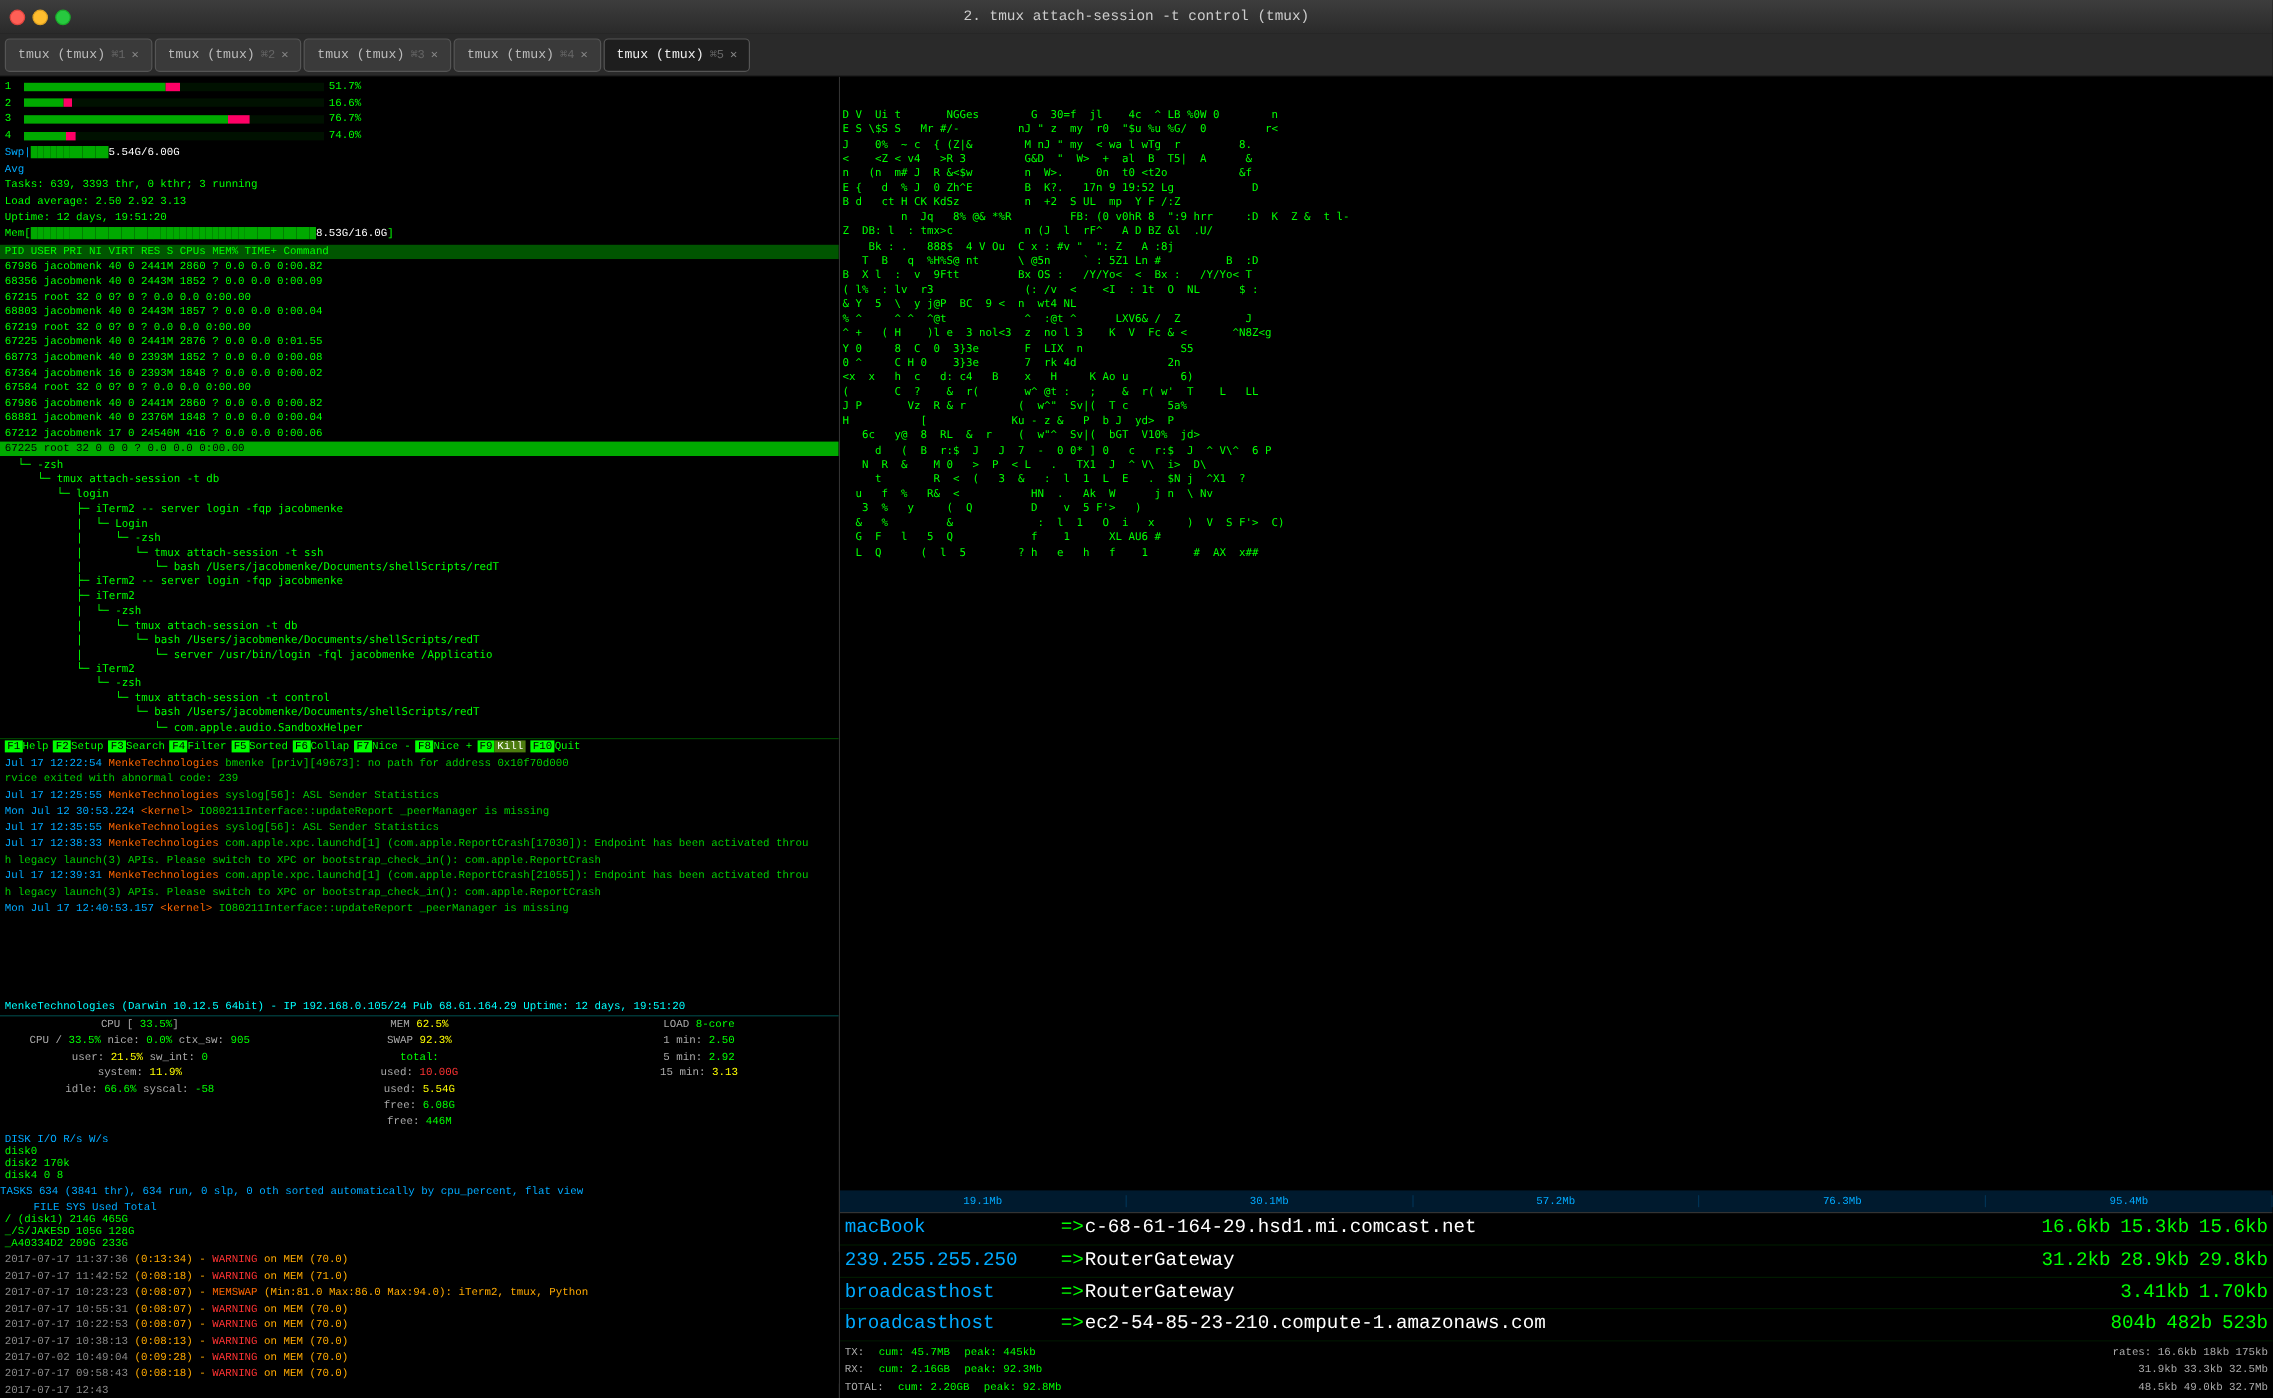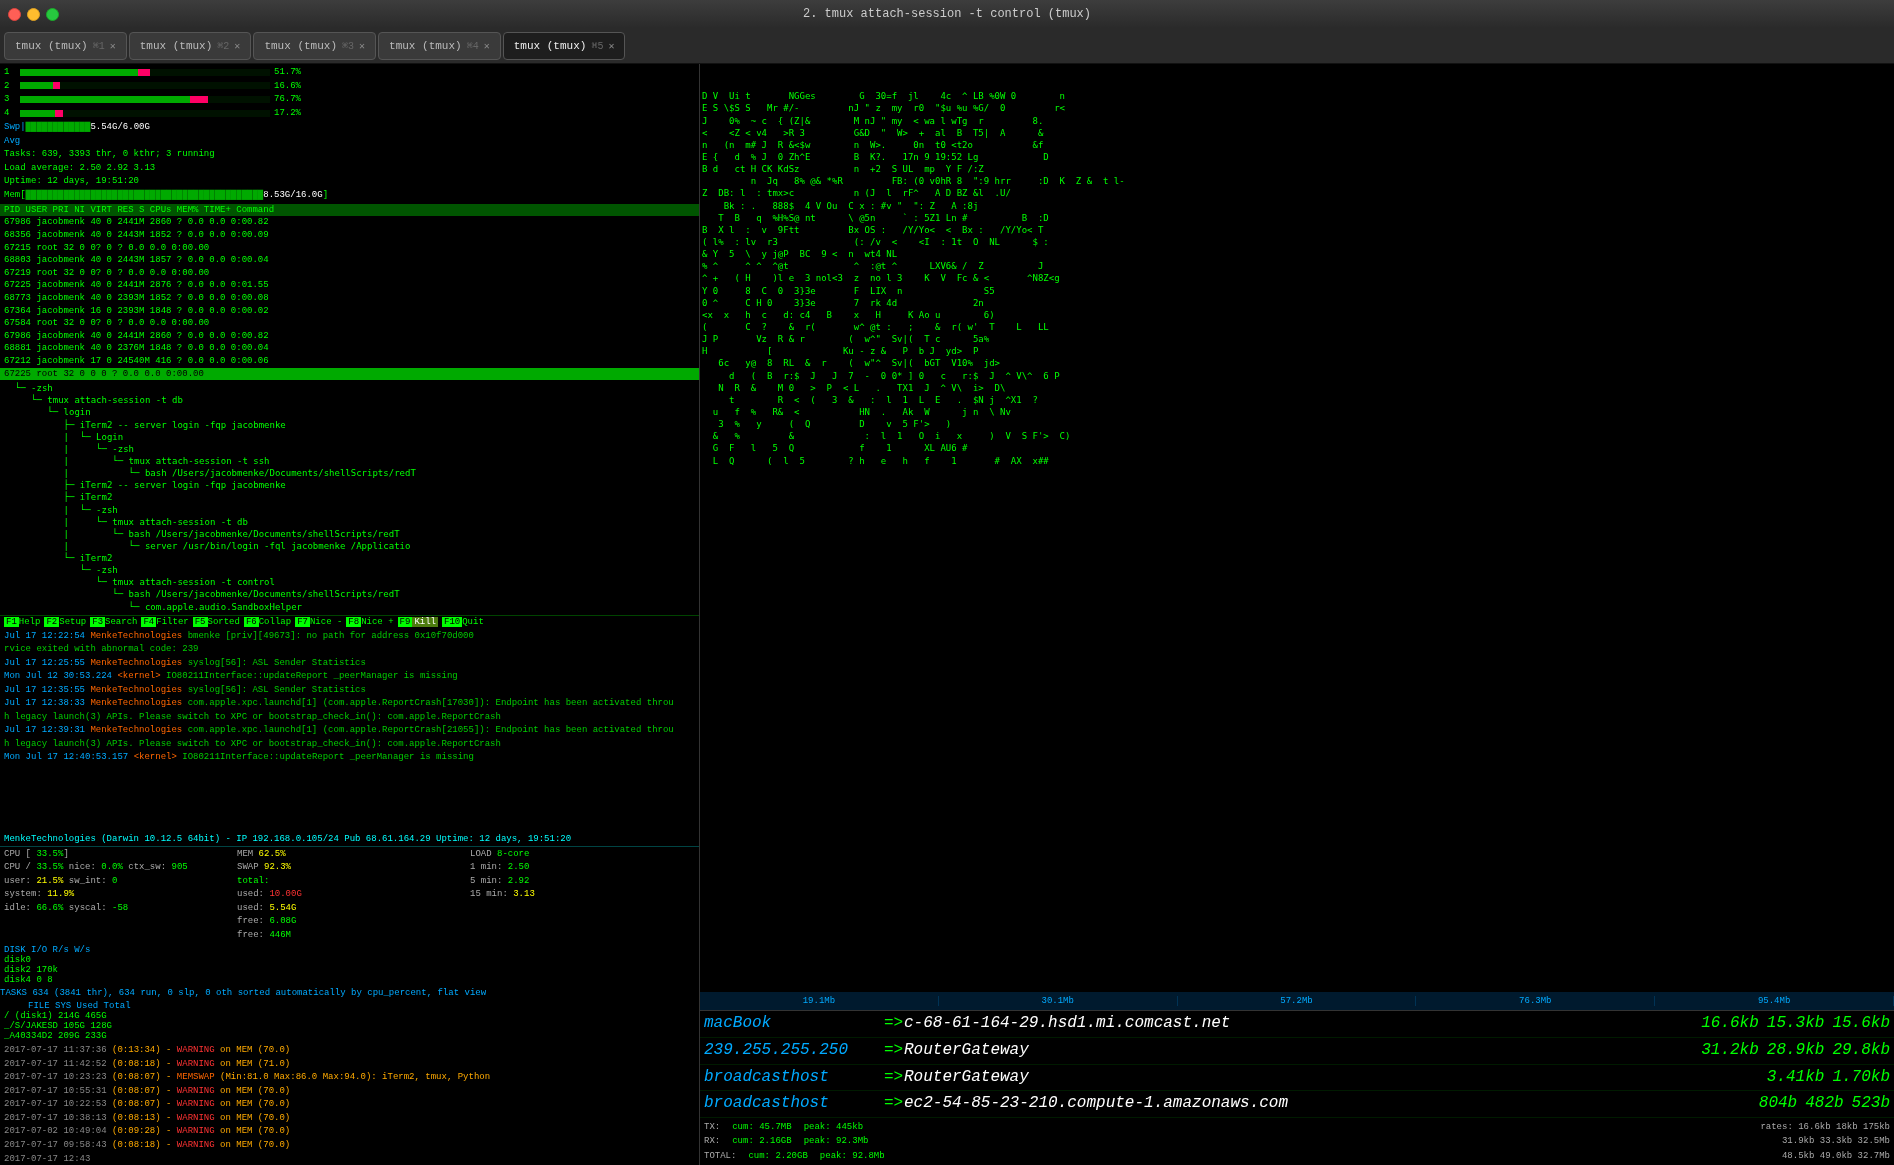--- a/index.html
+++ b/index.html
@@ -219,20 +219,21 @@
     .glances-header {
       background: #000;
       color: #00ffff;
       font-size: 9px;
       padding: 2px 4px;
       border-bottom: 1px solid #004444;
     }
     .glances-stats {
       display: flex;
       gap: 0;
+      text-align: center;
     }
     .glances-col {
       flex: 1;
       padding: 1px 4px;
       font-size: 9px;
       color: #00ff00;
       line-height: 1.5;
     }
     .glances-label { color: #aaaaaa; }
     .glances-value { color: #00ff00; }
@@ -271,21 +272,20 @@
       padding: 2px;
       overflow: hidden;
       white-space: pre;
       font-family: 'Menlo', monospace;
     }
 
     
     .network-section {
       background: #000;
       border-top: 1px solid #333;
-      font-style: italic;
     }
     .network-bar {
       display: flex;
       background: #001a2e;
       height: 18px;
       align-items: center;
     }
     .network-bar-item {
       flex: 1;
       text-align: center;
@@ -421,21 +421,21 @@
             <div class="cpu-bar-sys" style="left:68%;width:7%;background:#ff0066;"></div>
           </div>
           <span class="cpu-pct">76.7%</span>
         </div>
         <div class="cpu-row">
           <span class="cpu-num">4</span>
           <div class="cpu-bar-container">
             <div class="cpu-bar-user" style="width:14%;"></div>
             <div class="cpu-bar-sys" style="left:14%;width:3%;background:#ff0066;"></div>
           </div>
-          <span class="cpu-pct">17.2%</span>
+          <span class="cpu-pct">74.0%</span>
         </div>
       </div>
       <div class="sysmon-info">
         <div><span style="color:#00aaff;">Swp|</span><span style="color:#00aa00;">████████████</span><span style="color:#fff;text-align:center;">5.54G/6.00G</span></div>
         <div><span style="color:#00aaff;">Avg</span></div>
         <div>Tasks: 639, 3393 thr, 0 kthr; 3 running</div>
         <div>Load average: 2.50 2.92 3.13</div>
         <div>Uptime: 12 days, 19:51:20</div>
         <div>Mem[<span style="color:#00aa00;">████████████████████████████████████████████</span><span style="color:#fff;">8.53G/16.0G</span>]</div>
       </div>

